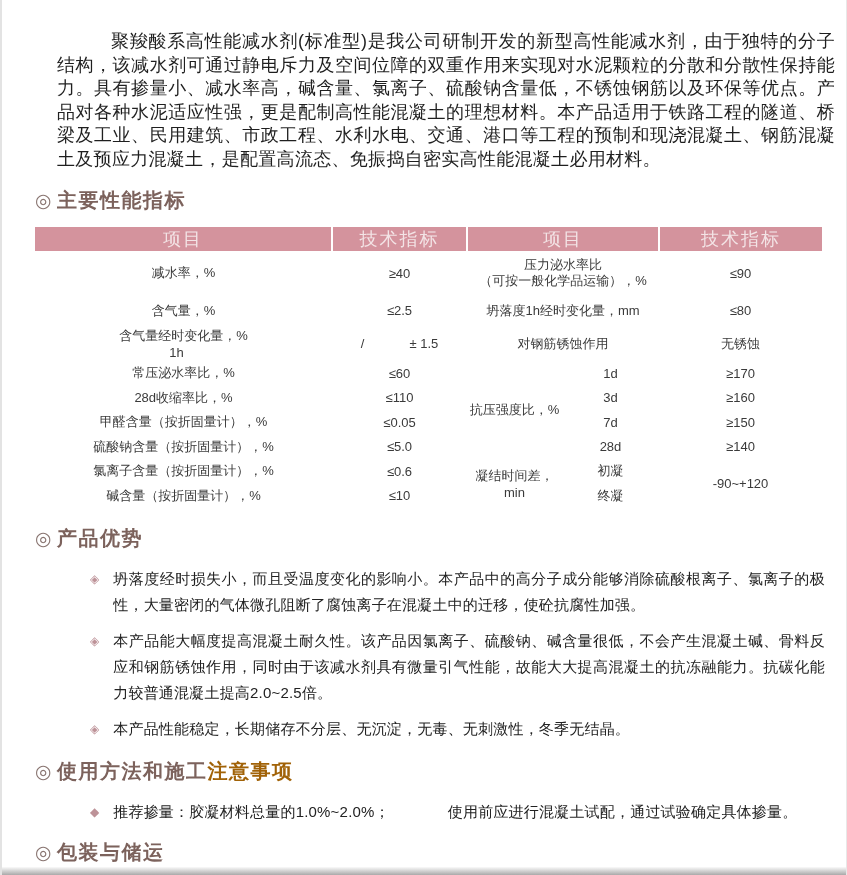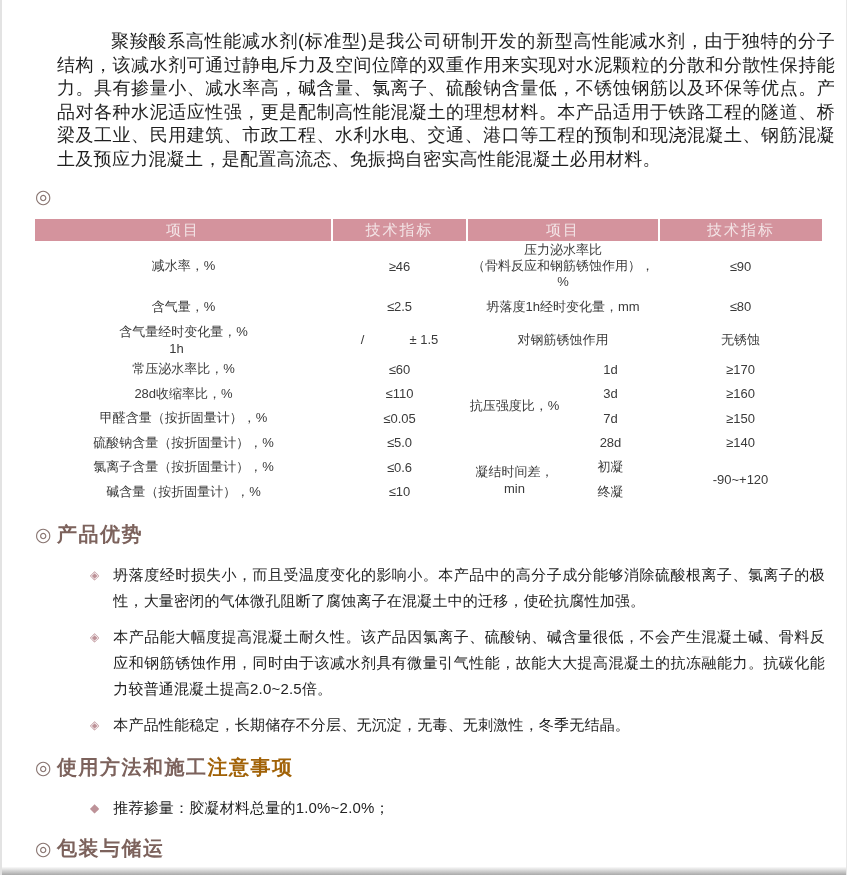--- a/index.html
+++ b/index.html
@@ -59,21 +59,21 @@
     font-size:13px;color:#3a3a3a;
     text-align:center;
   }
   table.perf col.c1{width:297px;}
   table.perf col.c2{width:135px;}
   table.perf col.c3a{width:95px;}
   table.perf col.c3b{width:97px;}
   table.perf col.c4{width:163px;}
   table.perf thead th{
     background:#d4939d;color:#f3e4e6;
-    font-weight:normal;font-size:15px;
+    font-weight:normal;font-size:18px;
     height:22px;padding:0;letter-spacing:2px;
     border-left:2px solid #ffffff;
   }
   table.perf thead th:first-child{border-left:none;}
   table.perf td{padding:1px 2px;vertical-align:middle;}
   tr.rt{height:44px;}
   tr.rm{height:31px;text-align:center;}
   tr.rs{height:24.5px;}
   .two-line{line-height:16px;display:block;}
   .cell-split{display:flex;align-items:center;flex-direction:column;}
@@ -102,20 +102,21 @@
 </head>
 <body>
 
 <div class="page">
   <div class="content">
 
     <p class="intro">聚羧酸系高性能减水剂(标准型)是我公司研制开发的新型高性能减水剂，由于独特的分子结构，该减水剂可通过静电斥力及空间位障的双重作用来实现对水泥颗粒的分散和分散性保持能力。具有掺量小、减水率高，碱含量、氯离子、硫酸钠含量低，不锈蚀钢筋以及环保等优点。产品对各种水泥适应性强，更是配制高性能混凝土的理想材料。本产品适用于铁路工程的隧道、桥梁及工业、民用建筑、市政工程、水利水电、交通、港口等工程的预制和现浇混凝土、钢筋混凝土及预应力混凝土，是配置高流态、免振捣自密实高性能混凝土必用材料。</p>
 
     <h2 class="sec sec-performance">
       <span class="marker">◎</span>
+      <span>主要性能指标</span>
     </h2>
 
     <table class="perf">
       <colgroup>
         <col class="c1">
           <col class="c2">
           <col class="c3a">
           <col class="c3b">
           <col class="c4">
       </colgroup>
@@ -123,24 +124,24 @@
         <tr>
           <th>项目</th>
           <th>技术指标</th>
           <th colspan="2">项目</th>
           <th>技术指标</th>
         </tr>
       </thead>
       <tbody>
         <tr class="rt">
           <td>减水率，%</td>
-          <td>≥46</td>
+          <td>≥40</td>
           <td colspan="2">
             <span class="two-line">压力泌水率比</span>
-            <span class="two-line">（骨料反应和钢筋锈蚀作用），%</span>
+            <span class="two-line">（可按一般化学品运输），%</span>
           </td>
           <td>≤90</td>
         </tr>
         <tr class="rm">
           <td>含气量，%</td>
           <td>≤2.5</td>
           <td colspan="2">坍落度1h经时变化量，mm</td>
           <td>≤80</td>
         </tr>
         <tr class="rs">
@@ -223,20 +224,21 @@
       <span class="marker">◎</span>
       <span>使用方法和施工</span>
       <span class="faded">注意事项</span>
     </h2>
 
     <div class="bullets">
       <div class="bullet bullet-inline">
         <span class="bmark">◆</span>
         <p class="btext">
           <span>推荐掺量：胶凝材料总量的1.0%~2.0%；</span>
+          <span>使用前应进行混凝土试配，通过试验确定具体掺量。</span>
         </p>
       </div>
     </div>
 
     <h2 class="sec sec-packaging">
       <span class="marker">◎</span>
       <span>包装与储运</span>
     </h2>
 
     <div class="bullets">

